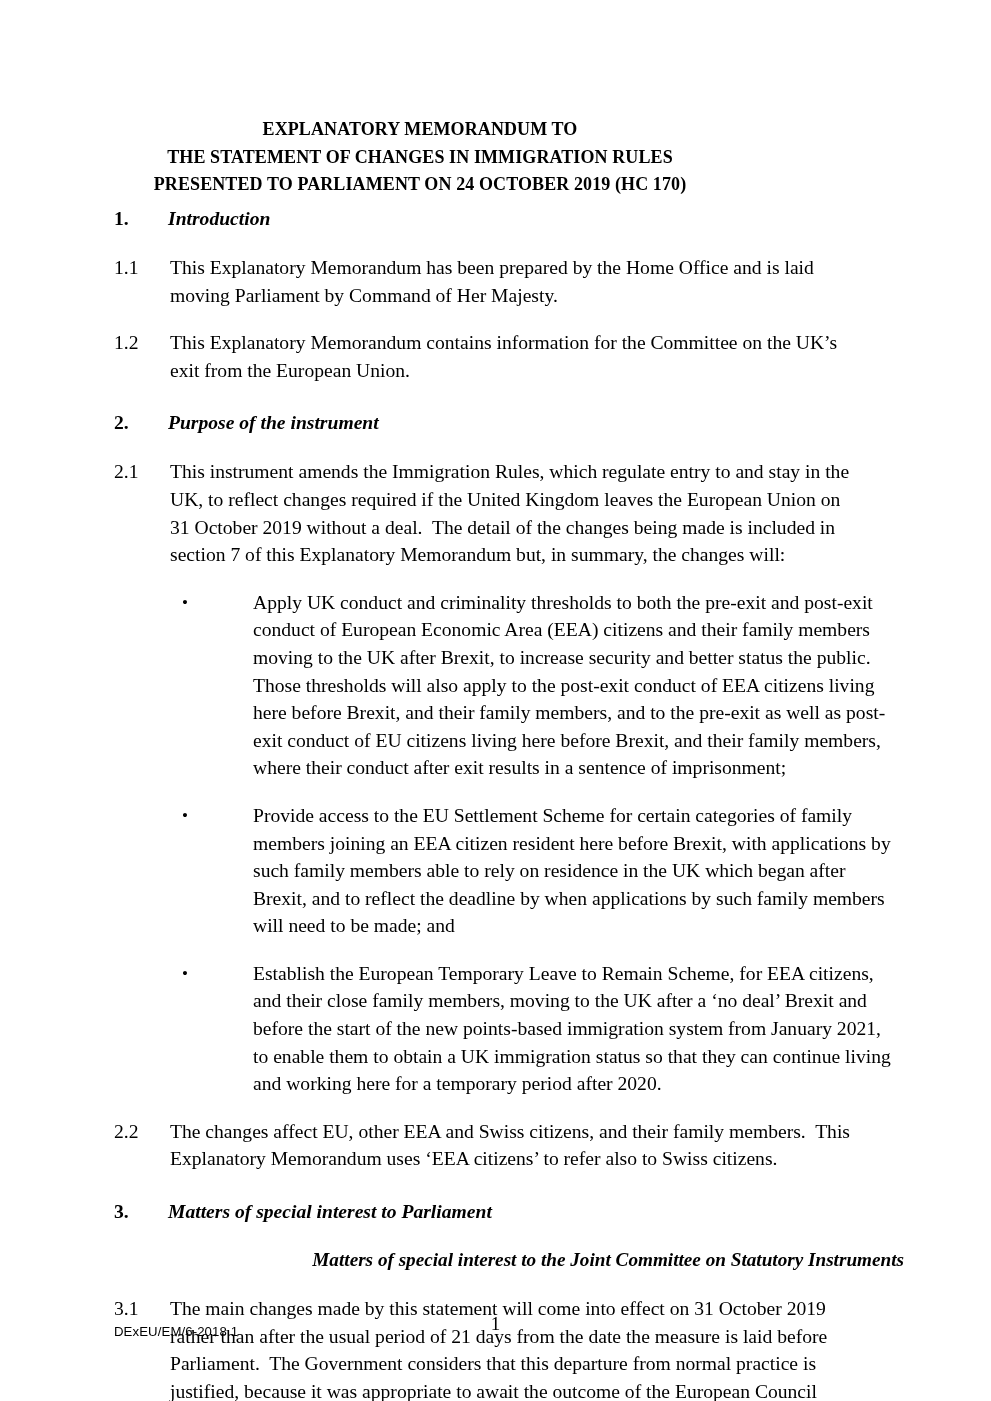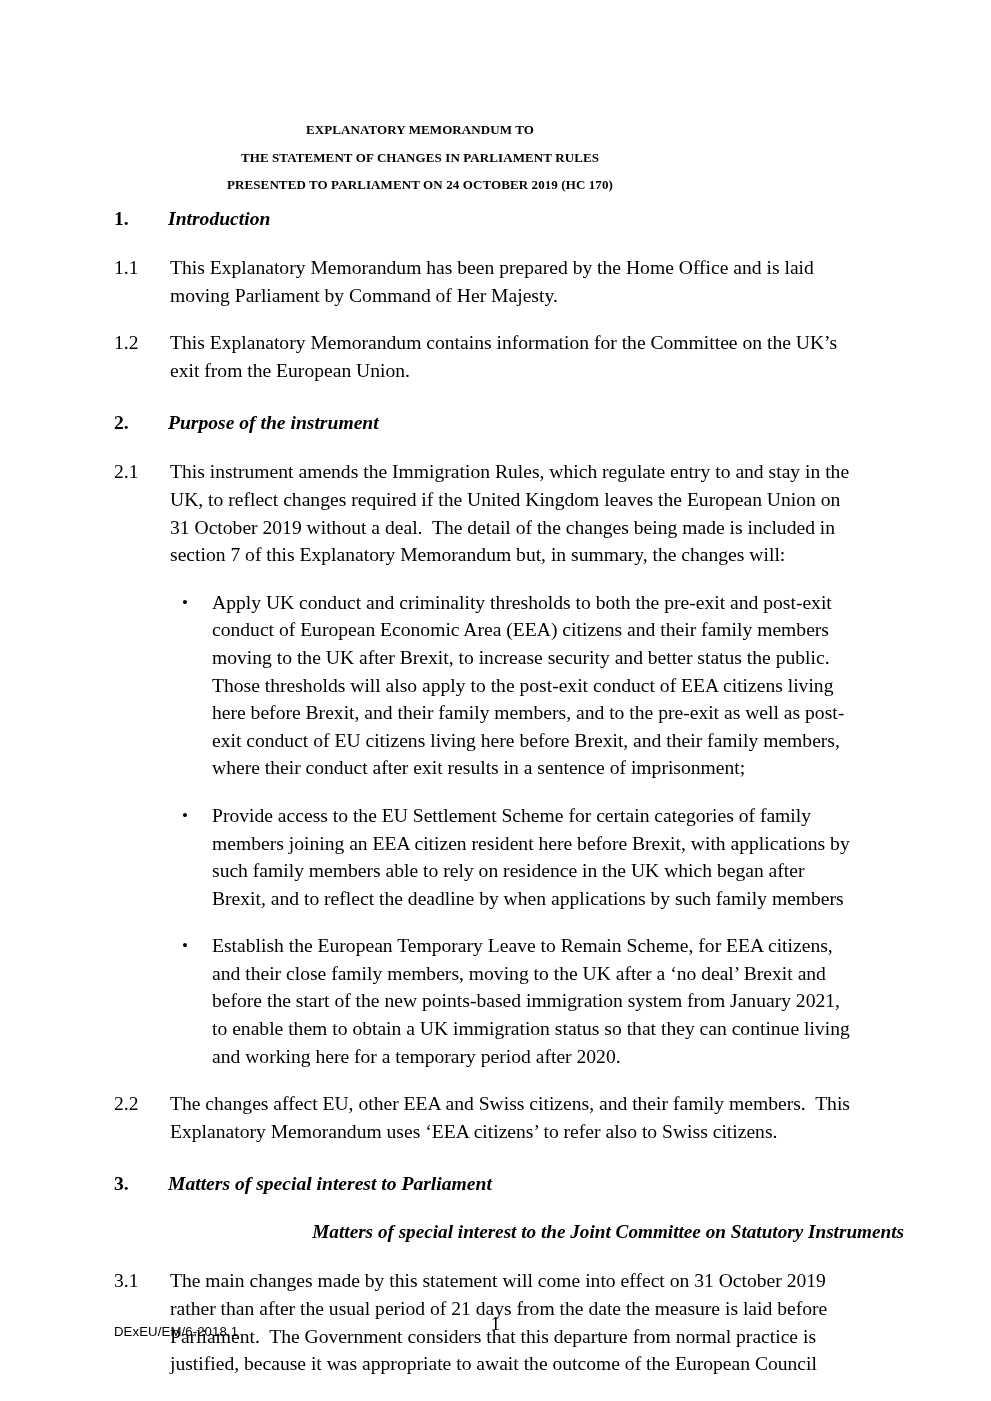--- a/index.html
+++ b/index.html
@@ -27,21 +27,21 @@
   }
 
   
   .doc-title {
     position: absolute;
     left: 0;
     top: 116px;
     width: 840px;
     text-align: center;
     font-weight: bold;
-    font-size: 13px;
+    font-size: 18px;
     line-height: 27.5px;
     letter-spacing: 0.1px;
   }
   .doc-title .tline { display: block; white-space: pre; }
 
   
   .content {
     position: absolute;
     left: 114px;
     top: 206px;
@@ -93,21 +93,21 @@
     line-height: 27.6px;
     margin-left: 68px;
   }
   .bullet .marker {
     width: 30px;
     flex: 0 0 30px;
     text-align: left;
     font-size: 17px;
     line-height: 27.6px;
   }
-  .bullet .body { flex: 1 1 auto; }
+  .bullet .body { flex: 1 1 auto; margin-left: 41px; }
   .bullet .body .ln { display: block; white-space: pre-wrap; }
 
   
   .sp-after-heading { height: 22px; }
   .sp-para { height: 20px; }
   .sp-bullet { height: 20px; }
   .sp-section { height: 26px; }
   .sp-sub { height: 22px; }
 
   
@@ -131,21 +131,21 @@
     color: #000000;
   }
 </style>
 </head>
 <body>
 
 <div class="page">
 
   <div class="doc-title">
     <span class="tline">EXPLANATORY MEMORANDUM TO</span>
-    <span class="tline">THE STATEMENT OF CHANGES IN PARLIAMENT RULES</span>
+    <span class="tline">THE STATEMENT OF CHANGES IN IMMIGRATION RULES</span>
     <span class="tline">PRESENTED TO PARLIAMENT ON 24 OCTOBER 2019 (HC 170)</span>
   </div>
 
   <div class="content">
 
     <div class="section-heading">
       <span class="num">1.</span>
       <span class="label">Introduction</span>
     </div>
     <div class="sp-after-heading"></div>
@@ -201,20 +201,21 @@
       </div>
       <div class="sp-bullet"></div>
 
       <div class="bullet">
         <span class="marker">•</span>
         <span class="body">
           <span class="ln">Provide access to the EU Settlement Scheme for certain categories of family</span>
           <span class="ln">members joining an EEA citizen resident here before Brexit, with applications by</span>
           <span class="ln">such family members able to rely on residence in the UK which began after</span>
           <span class="ln">Brexit, and to reflect the deadline by when applications by such family members</span>
+          <span class="ln">will need to be made; and</span>
         </span>
       </div>
       <div class="sp-bullet"></div>
 
       <div class="bullet">
         <span class="marker">•</span>
         <span class="body">
           <span class="ln">Establish the European Temporary Leave to Remain Scheme, for EEA citizens,</span>
           <span class="ln">and their close family members, moving to the UK after a ‘no deal’ Brexit and</span>
           <span class="ln">before the start of the new points-based immigration system from January 2021,</span>

